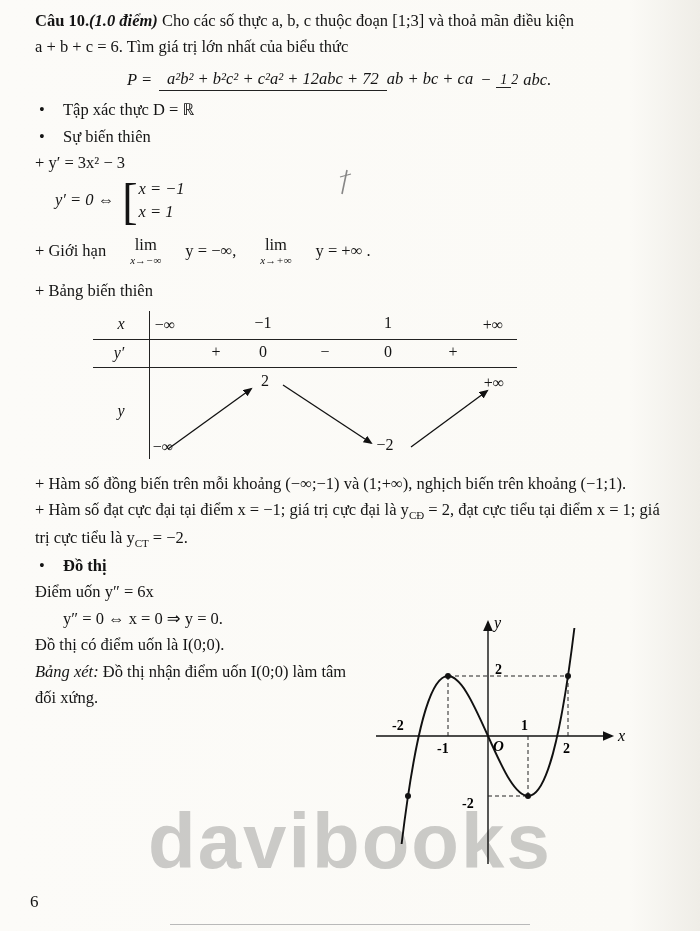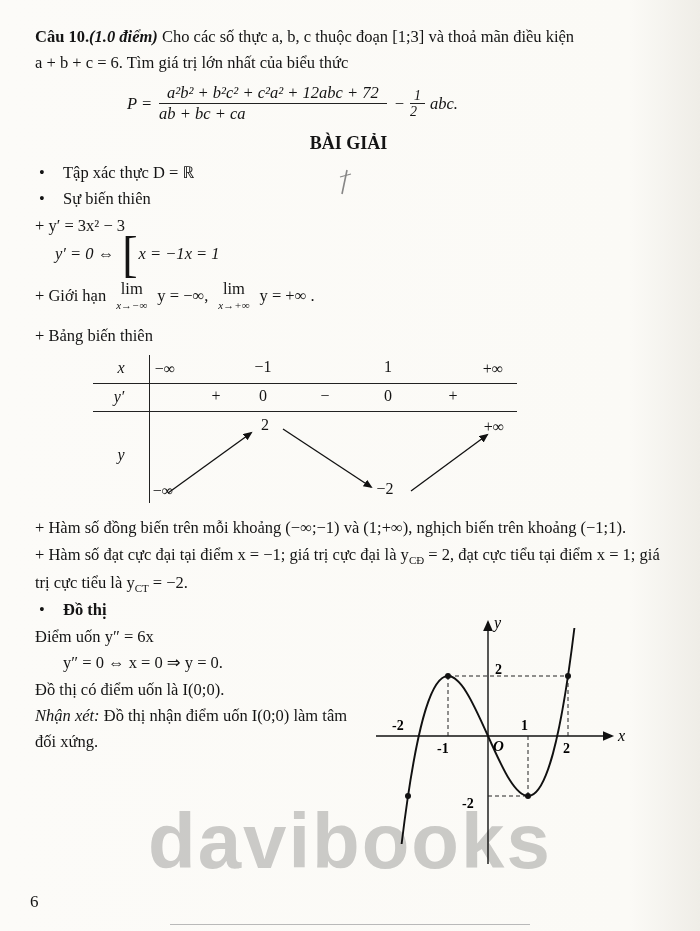--- a/index.html
+++ b/index.html
@@ -1,41 +1,41 @@
 <!DOCTYPE html>
 <html><head>
 <meta charset="utf-8">
 <style>
   html,body{margin:0;padding:0;background:#777;}
   .page{
     position:relative;width:700px;height:931px;margin:0 auto;
     background:linear-gradient(90deg,#fcfbf8 0%,#fbfaf6 90%,#efede7 100%);
     font-family:"Liberation Serif",serif;color:#141414;overflow:hidden;
   }
-  .content{position:relative;padding:24px 38px 0 35px;font-size:16.5px;line-height:1.6;z-index:2;}
+  .content{position:relative;padding:8px 38px 0 35px;font-size:16.5px;line-height:1.6;z-index:2;}
   .line{margin:0;}
   .b{font-weight:bold;}
   .i{font-style:italic;}
   .bi{font-weight:bold;font-style:italic;}
   .math{}
   
   .formula-p{display:flex;align-items:center;margin:6px 0 4px 92px;font-style:italic;font-size:16.5px;}
-  .frac{display:inline-flex;flex-direction:column;text-align:left;margin:0 7px;line-height:1.25;font-style:italic;}
+  .frac{display:inline-flex;text-align:center;margin:0 7px;line-height:1.25;font-style:italic;}
   .frac .num{padding:0 8px;border-bottom:1.3px solid #222;}
   .frac.small{font-size:14px;line-height:1.1;margin:0 5px;}
   .frac.small .num{padding:0 4px;}
   .solution-title{text-align:center;font-weight:bold;font-size:18px;margin:4px 0 2px 0;}
   .bullet-row{display:flex;margin:0;}
   .bullet-dot{width:24px;text-align:left;padding-left:4px;}
   
   .cases-line{display:flex;align-items:center;margin:2px 0 2px 20px;font-style:italic;}
   .bracket{font-size:46px;font-weight:400;line-height:0;transform:scaleY(1.1);margin:0 1px 0 8px;font-style:normal;}
-  .cases{display:inline-flex;flex-direction:row;line-height:1.35;}
-  
-  .limits-line{display:flex;align-items:center;gap:8px;}
+  .cases{display:inline-flex;flex-direction:column;line-height:1.35;}
+  
+  .limits-line{display:flex;align-items:center;gap:22px;}
   .lim{display:inline-flex;flex-direction:column;align-items:center;line-height:1;margin:12px 2px;}
   .limword{line-height:1;}
   .limsub{font-size:11px;font-style:italic;line-height:1;margin-top:2px;}
   
   .bbt{position:relative;width:424px;height:150px;margin:6px 0 10px 58px;font-size:16px;}
   .bbt .vline{position:absolute;left:56px;top:0;bottom:2px;border-left:1.4px solid #222;}
   .bbt .hline{position:absolute;left:0;right:0;border-top:1.4px solid #222;}
   .bbt .cell{position:absolute;transform:translateX(-50%);white-space:nowrap;line-height:1;}
   .bbt .lbl{font-style:italic;}
   .bbt-arrows{position:absolute;left:0;top:58px;}
@@ -70,21 +70,20 @@
         <span class="den">ab + bc + ca</span>
       </span>
       <span>−</span>
       <span class="frac small">
         <span class="num">1</span>
         <span class="den">2</span>
       </span>
       <span>abc.</span>
     </div>
 
-    <div class="solution-title">BÀI GIẢI</div>
 
 
     <div class="bullet-row">
       <span class="bullet-dot">•</span>
       <span><span>Tập xác thực</span>&nbsp;<span class="math">D = ℝ</span></span>
     </div>
     <div class="bullet-row">
       <span class="bullet-dot">•</span>
       <span>Sự biến thiên</span>
     </div>
@@ -158,21 +157,21 @@
     <p class="line"><span>+ Hàm số đạt cực đại tại điểm x = −1; giá trị cực đại là y</span><sub class="small">CĐ</sub><span> = 2, đạt cực tiểu tại điểm x = 1; giá trị cực tiểu là y</span><sub class="small">CT</sub><span> = −2.</span></p>
 
     <div class="left-col">
       <div class="bullet-row">
         <span class="bullet-dot">•</span>
         <span class="b">Đồ thị</span>
       </div>
       <p class="line"><span>Điểm uốn</span>&nbsp;<span class="math">y″ = 6x</span></p>
       <p class="line math" style="margin-left:28px;">y″ = 0 ⇔ x = 0 ⇒ y = 0.</p>
       <p class="line">Đồ thị có điểm uốn là I(0;0).</p>
-      <p class="line"><span class="i">Nhận xét:</span>
+      <p class="line"><span class="i">Bảng xét:</span>
         <span>Đồ thị nhận điểm uốn I(0;0) làm tâm đối xứng.</span></p>
     </div>
   </div>
 
   <svg class="pen-mark" width="20" height="30" viewBox="0 0 20 30">
     <path d="M11 2 L6 26" stroke="#6a6a6a" stroke-width="1.6" fill="none"></path>
     <path d="M4 9 L15 6" stroke="#6a6a6a" stroke-width="1.2" fill="none"></path>
   </svg>
 
   <div class="plot-wrap">

